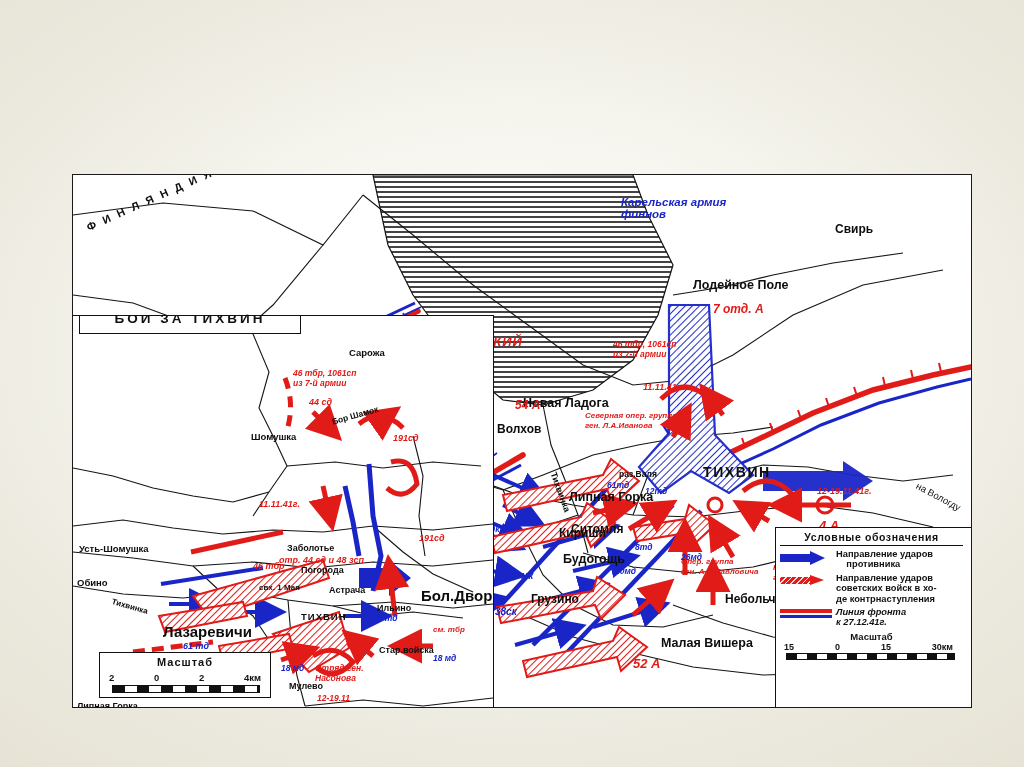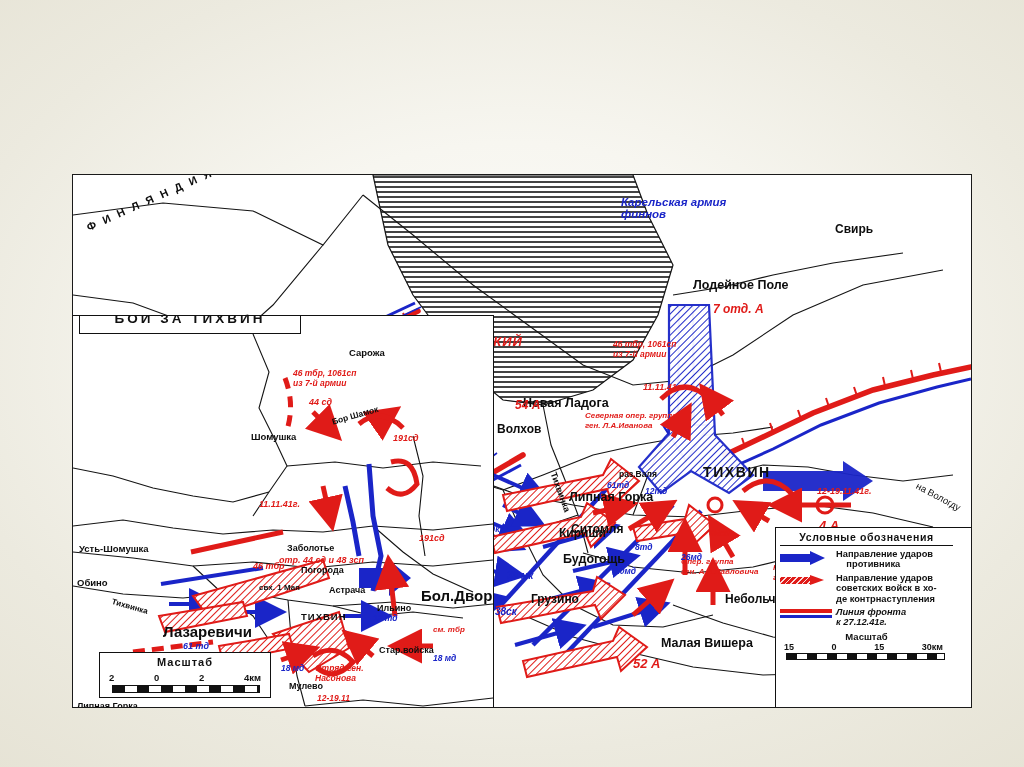--- a/index.html
+++ b/index.html
@@ -65,21 +65,21 @@
     display:flex;justify-content:space-between;padding:0 9px;box-sizing:border-box;
     font-size:9.5px;font-weight:700;color:#111;}
   #insetScale .bar{position:absolute;left:12px;top:32px;width:146px;height:6px;
     border:1px solid #111;background:
       repeating-linear-gradient(90deg,#111 0 12px,#fff 12px 24px);}
 
   
   #legend{
     position:absolute;right:0px;top:352px;width:196px;height:180px;
     background:#fff;border-left:1.6px solid #111;border-top:1.6px solid #111;
-    box-sizing:border-box;padding:3px 18px 0 4px;overflow:hidden;
+    box-sizing:border-box;padding:3px 8px 0 4px;overflow:hidden;
   }
   #legend .lgTitle{
     text-align:center;font-size:10.5px;font-weight:700;color:#111;
     letter-spacing:.6px;border-bottom:1.4px solid #111;padding-bottom:2px;margin-bottom:3px;
   }
   .lgRow{display:flex;align-items:flex-start;gap:4px;margin-bottom:3px;}
   .lgSym{width:52px;flex:0 0 52px;padding-top:2px;}
   .lgTxt{font-size:9.3px;font-weight:700;color:#111;line-height:1.12;letter-spacing:0px;}
   .lgTxt.ital{font-style:italic;}
   #lgScale{margin-top:1px;}

